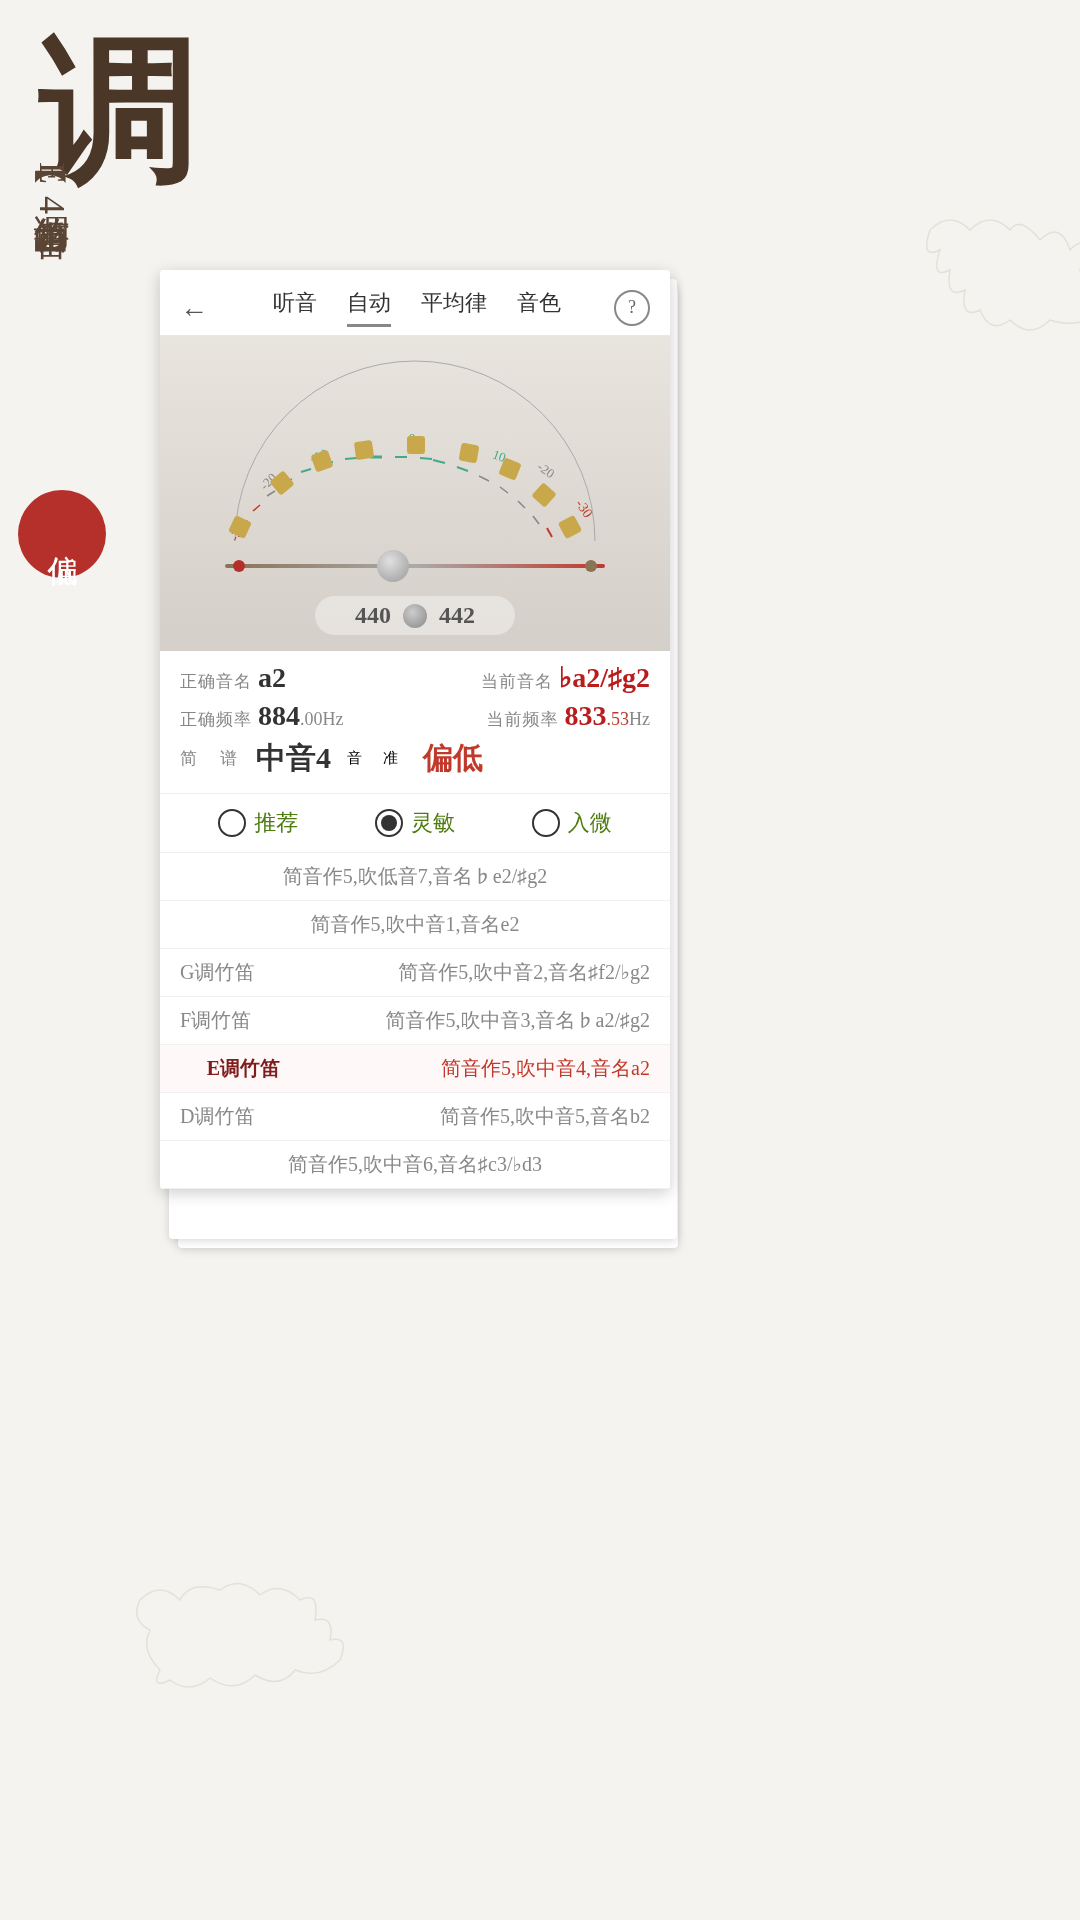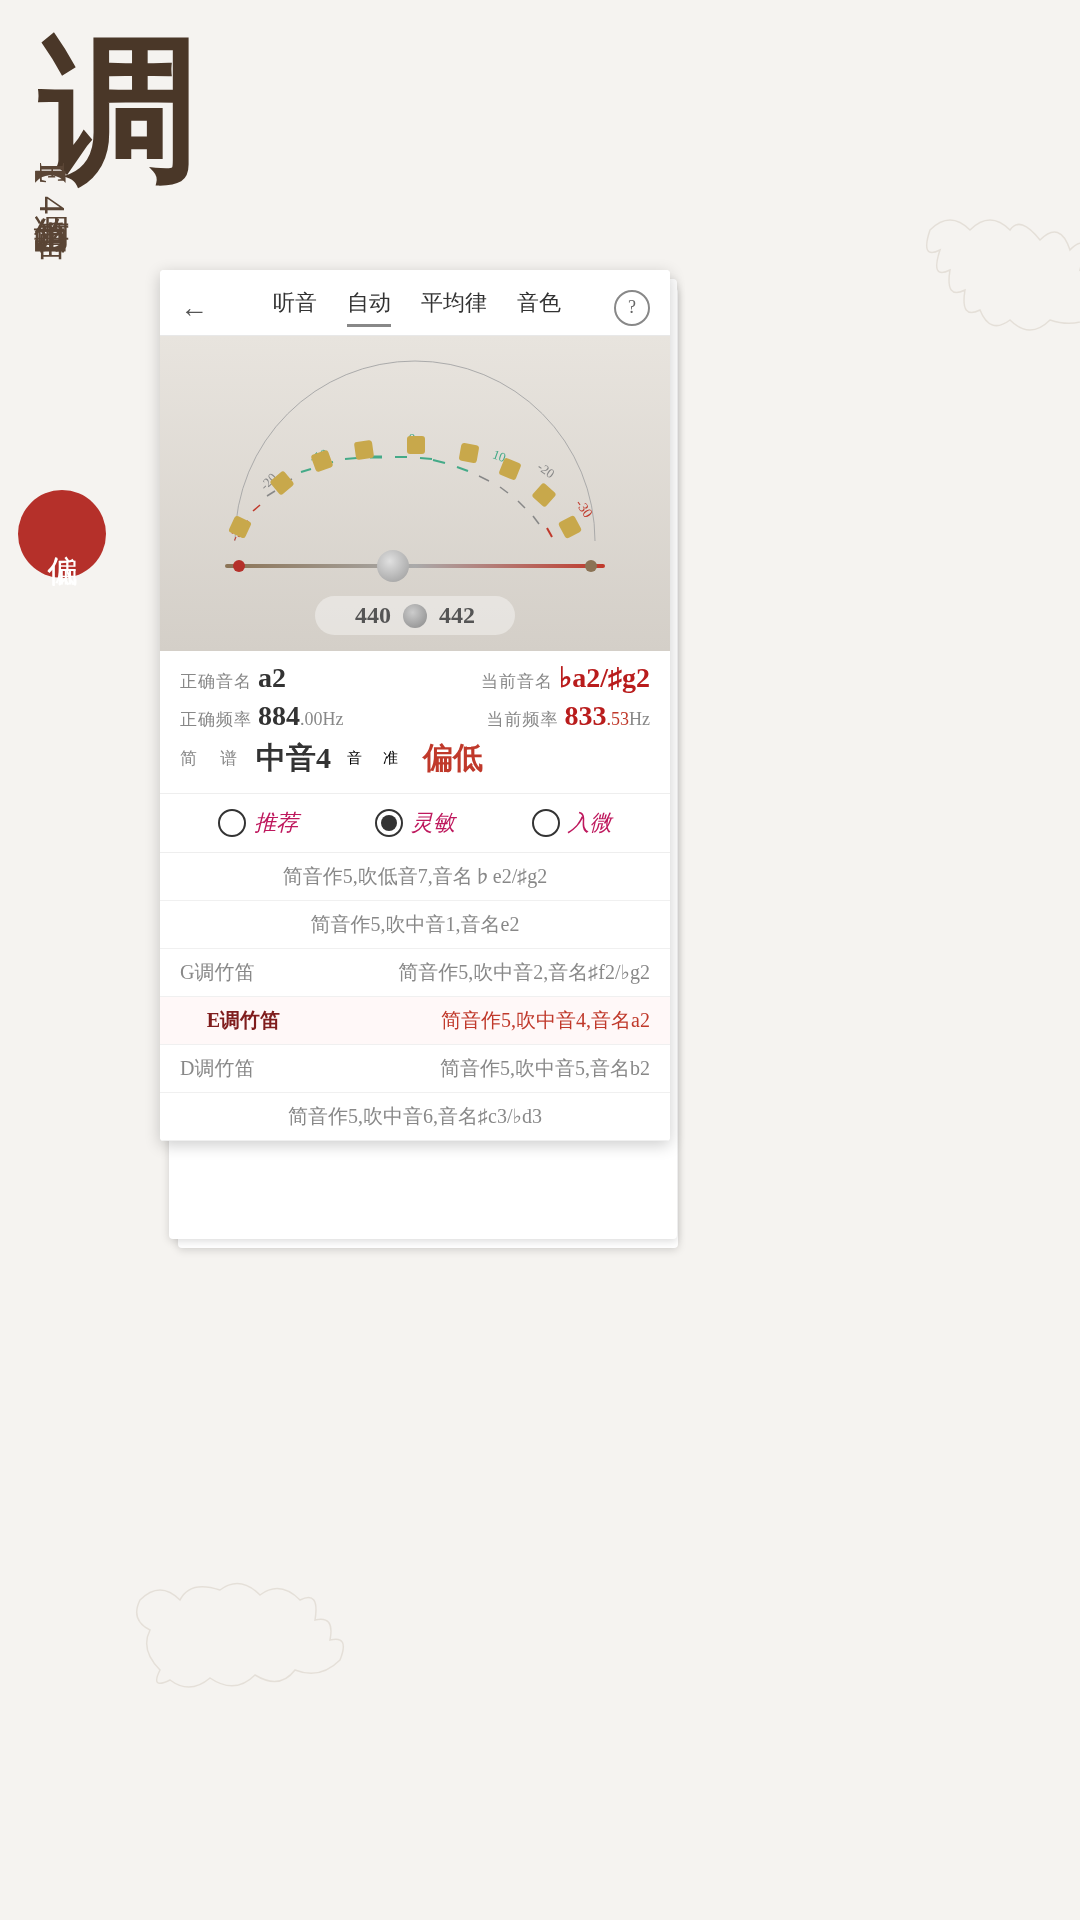--- a/index.html
+++ b/index.html
@@ -331,22 +331,21 @@
     }
     .radio-circle.checked::after {
       content: '';
       width: 16px;
       height: 16px;
       background: #333;
       border-radius: 50%;
     }
     .radio-label {
       font-size: 22px;
-      color: #be185d;
-      font-style: italic;
+      color: #4d7c0f;
     }
 
     
     .list-area {
       background: white;
       padding: 0;
     }
     .list-row {
       display: flex;
       justify-content: space-between;
@@ -571,20 +570,24 @@
 
       <div class="list-row-single">
         <span class="list-desc-single">简音作5,吹中音1,音名e2</span>
       </div>
 
       <div class="list-row">
         <span class="list-instrument">G调竹笛</span>
         <span class="list-desc">简音作5,吹中音2,音名♯f2/♭g2</span>
       </div>
 
+      <div class="list-row">
+        <span class="list-instrument">F调竹笛</span>
+        <span class="list-desc">简音作5,吹中音3,音名♭a2/♯g2</span>
+      </div>
 
       <div class="list-row" style="background:#fff8f8;">
         <span class="list-instrument bold">E调竹笛</span>
         <span class="list-desc red">简音作5,吹中音4,音名a2</span>
       </div>
 
       <div class="list-row">
         <span class="list-instrument">D调竹笛</span>
         <span class="list-desc">简音作5,吹中音5,音名b2</span>
       </div>

